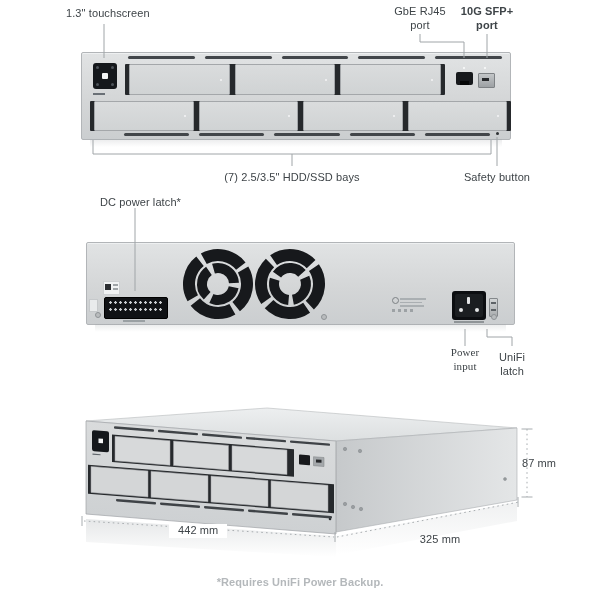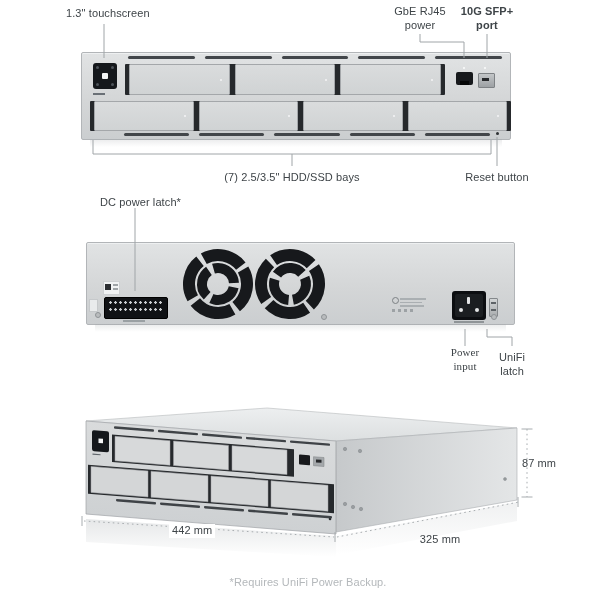--- a/index.html
+++ b/index.html
@@ -4,21 +4,21 @@
 <style>
   html,body{margin:0;padding:0;background:#fff;}
   .canvas{
     position:relative;width:600px;height:600px;background:#ffffff;overflow:hidden;
     font-family:"Liberation Sans","DejaVu Sans",sans-serif;
   }
   
   .lbl{position:absolute;font-size:11px;line-height:13.5px;color:#3e4448;letter-spacing:.1px;z-index:3;}
   .center{text-align:center;}
   .nowrap{white-space:nowrap;}
-  .lbl-442{background:#ffffff;padding:0 3px;}
+  .lbl-442{background:#ffffff;padding:0 9px;}
   .footnote{color:#b4b8bb;}
   
   .chassis{
     position:absolute;z-index:1;
     background:linear-gradient(180deg,#e1e3e4 0%,#d4d6d7 55%,#cbced0 100%);
     border:1px solid #b2b5b8;border-radius:2px;
     box-shadow:inset 0 1px 0 #eef0f1;
   }
   .chassis::after{ 
     content:"";position:absolute;left:8px;right:8px;top:100%;height:8px;
@@ -247,25 +247,25 @@
         <path d="M82,516 v10"></path>
         <path d="M335,532 v10"></path>
         <path d="M518,497 v10"></path>
         <path d="M521.5,429 h11"></path>
         <path d="M521.5,497 h11"></path>
       </g>
     </g>
   </svg>
 
   <div class="lbl nowrap" style="left:66px;top:7px;">1.3" touchscreen</div>
-  <div class="lbl center" style="left:392px;top:5px;width:56px;">GbE RJ45 power</div>
+  <div class="lbl center" style="left:392px;top:5px;width:56px;">GbE RJ45 port</div>
   <div class="lbl center" style="left:458px;top:5px;width:58px;font-weight:bold;">10G SFP+ port</div>
   <div class="lbl center nowrap" style="left:142px;top:171px;width:300px;">(7) 2.5/3.5" HDD/SSD bays</div>
-  <div class="lbl center nowrap" style="left:437px;top:171px;width:120px;">Reset button</div>
+  <div class="lbl center nowrap" style="left:437px;top:171px;width:120px;">Safety button</div>
   <div class="lbl nowrap" style="left:100px;top:196px;">DC power latch*</div>
   <div class="lbl center" style="left:443px;top:346px;width:44px;font-family:Liberation Serif, serif;">Power input</div>
   <div class="lbl center" style="left:490px;top:351px;width:44px;">UniFi latch</div>
   <div class="lbl center nowrap lbl-442" style="left:169px;top:524px;">442 mm</div>
   <div class="lbl center nowrap" style="left:400px;top:533px;width:80px;">325 mm</div>
   <div class="lbl nowrap" style="left:522px;top:457px;">87 mm</div>
-  <div class="lbl center nowrap footnote" style="left:158px;top:576px;width:300px;">*Requires UniFi Power Backup.</div>
+  <div class="lbl center nowrap footnote" style="left:150px;top:576px;width:300px;font-weight:bold;">*Requires UniFi Power Backup.</div>
 
 </div>
 
 </body></html>

